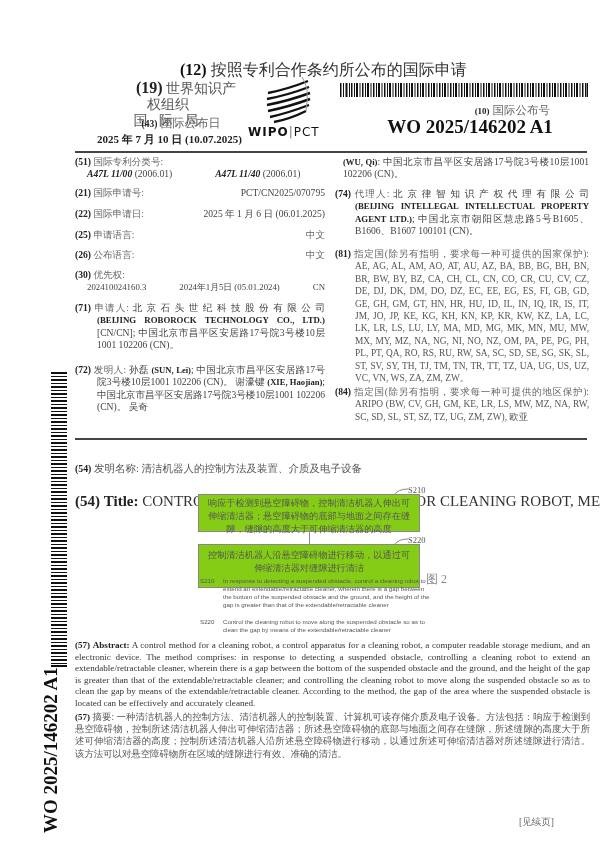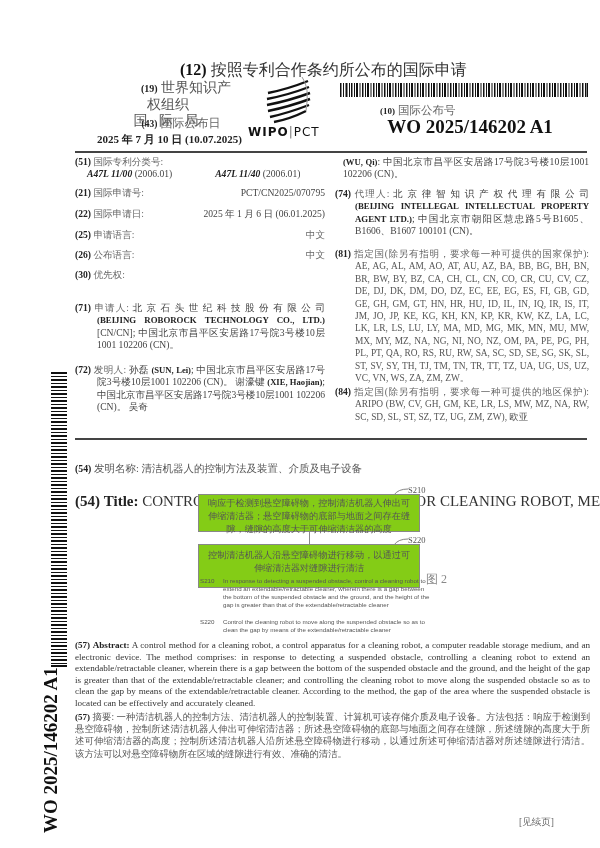--- a/index.html
+++ b/index.html
@@ -7,33 +7,33 @@
   body { position: relative; font-family: "Liberation Serif", "DejaVu Serif", serif; color: #222; }
 
   .abs { position: absolute; }
 
   
   .hdr-title { left: 180px; top: 60px; font-size: 16px; font-weight: bold; color: #333; white-space: nowrap; }
   .hdr-title .num { font-weight: bold; color: #111; }
   .hdr-title .txt { font-weight: normal; }
 
   .org { left: 98px; top: 80px; width: 140px; text-align: center; font-size: 14px; color: #555; line-height: 16px; }
-  .org .num { font-size: 10px; font-weight: bold; color: #222; margin-left: 36px; }
+  .org .num { font-size: 16px; font-weight: bold; color: #222; margin-left: 36px; }
   .org .l2 { letter-spacing: 4px; }
   .pubdate-label { left: 111px; top: 115px; width: 140px; text-align: center; font-size: 12px; color: #666; }
   .pubdate-label .num { font-size: 9.5px; font-weight: bold; color: #222; }
   .pubdate { left: 92px; top: 132px; width: 155px; text-align: center; font-size: 11px; font-weight: bold; color: #222; white-space: nowrap; }
 
   .logo { left: 258px; top: 73px; width: 68px; height: 70px; }
   .logo-text { left: 248px; top: 125px; font-family: "DejaVu Sans", sans-serif; font-weight: bold; font-size: 12px; letter-spacing: 1px; color: #111; white-space: nowrap; }
   .logo-text .pipe { color: #777; font-weight: normal; }
   .logo-text .pct { font-weight: normal; }
 
   .barcode-top { left: 340px; top: 83px; width: 248px; height: 14px; }
-  .pubno-label { left: 380px; top: 103px; width: 170px; text-align: left; font-size: 11.5px; color: #666; }
+  .pubno-label { left: 380px; top: 103px; width: 170px; text-align: right; font-size: 11.5px; color: #666; }
   .pubno-label .num { font-size: 9px; font-weight: bold; color: #222; }
   .pubno { left: 360px; top: 116px; width: 220px; text-align: center; font-size: 19px; font-weight: bold; color: #111; white-space: nowrap; }
 
   .rule-thick { left: 75px; height: 2px; background: #444; }
 
   
   .col { font-size: 9.6px; line-height: 12.4px; color: #444; }
   .field { position: absolute; }
   .fnum { font-weight: bold; color: #222; }
   .fl { color: #666; }
@@ -229,20 +229,25 @@
     <span class="fl">中文</span>
   </div>
 
   <div class="field row-lr" style="top:93px; width:250px;">
     <span><span class="fnum">(26)</span> <span class="fl">公布语言:</span></span>
     <span class="fl">中文</span>
   </div>
 
   <div class="field" style="top:113px; width:250px;">
     <div><span class="fnum">(30)</span> <span class="fl">优先权:</span></div>
+    <div class="row-lr" style="padding-left:12px; font-size:8.8px;">
+      <span>202410024160.3</span>
+      <span>2024年1月5日 (05.01.2024)</span>
+      <span>CN</span>
+    </div>
   </div>
 
   <div class="field just" style="top:146px; width:250px; padding-left:22px; text-indent:-22px;">
     <span class="fnum">(71)</span>
     <span class="fl">申请人:</span>
     <span>北 京 石 头 世 纪 科 技 股 份 有 限 公 司</span>
     <span class="b" style="font-size:8.8px;">(BEIJING ROBOROCK TECHNOLOGY CO., LTD.)</span>
     <span>[CN/CN]; 中国北京市昌平区安居路17号院3号楼10层1001 102206 (CN)。</span>
   </div>
 

